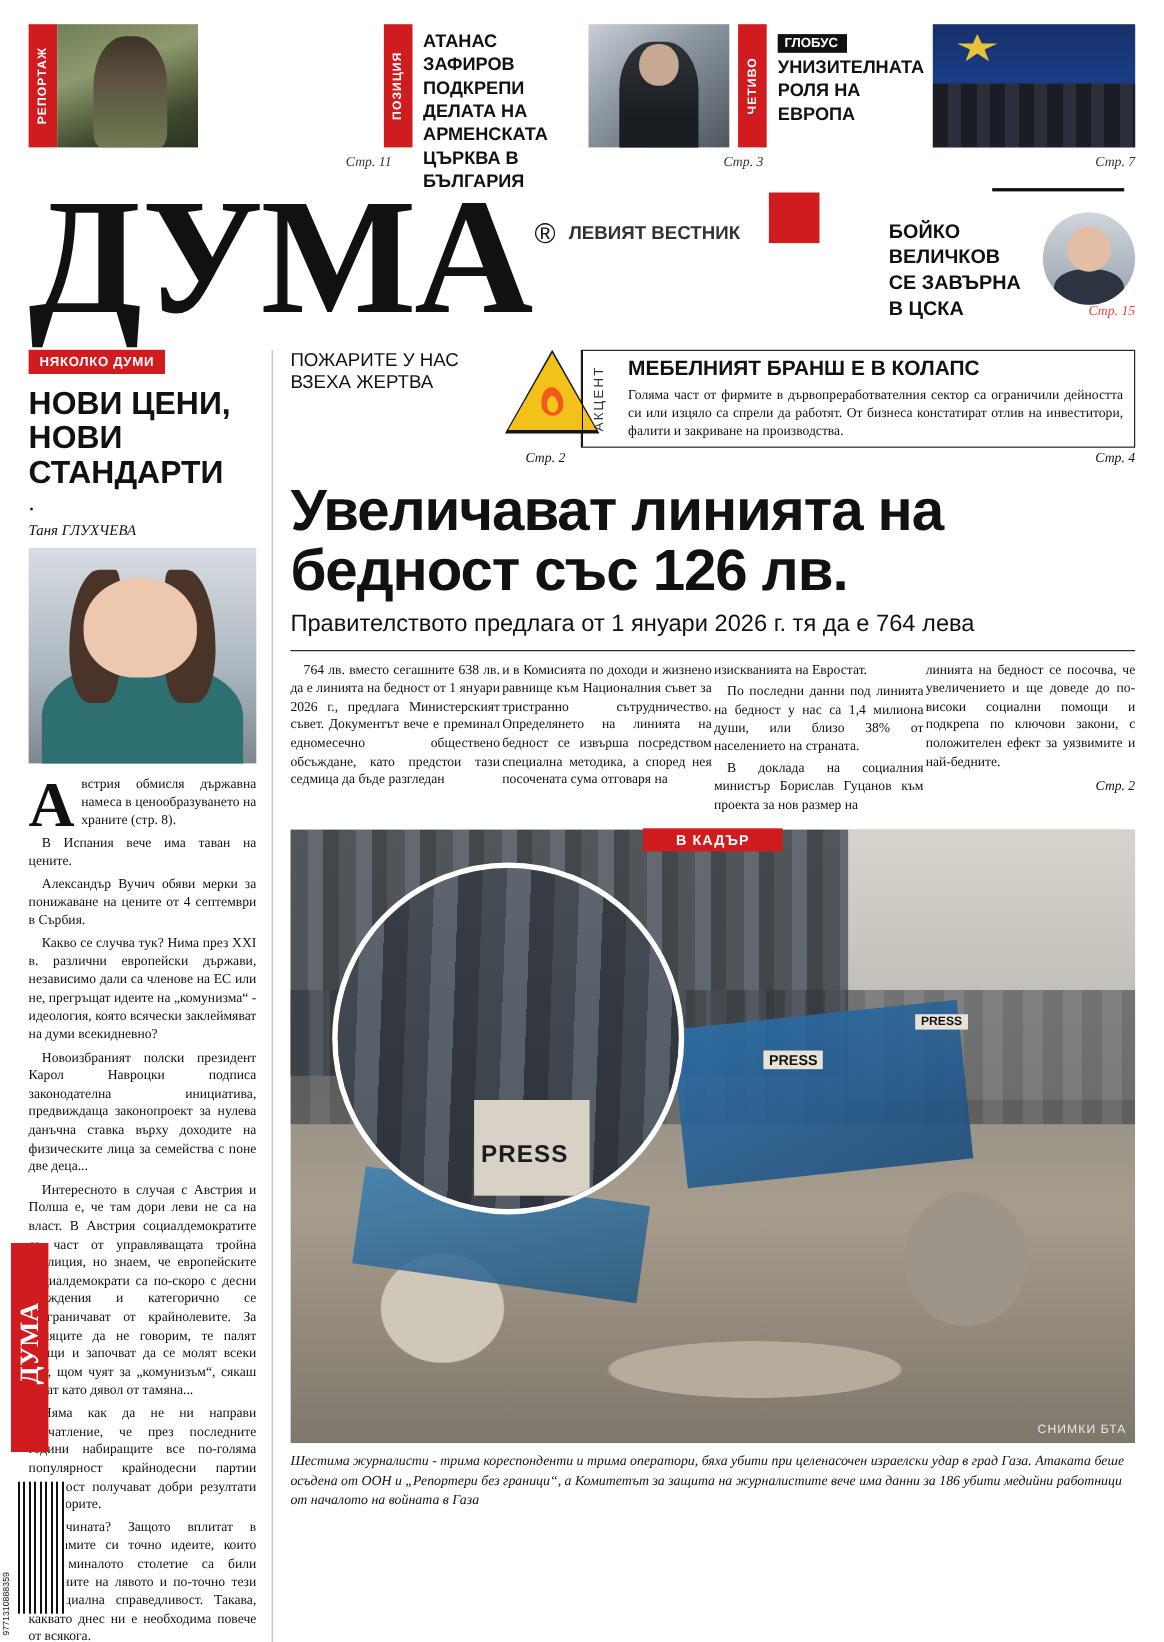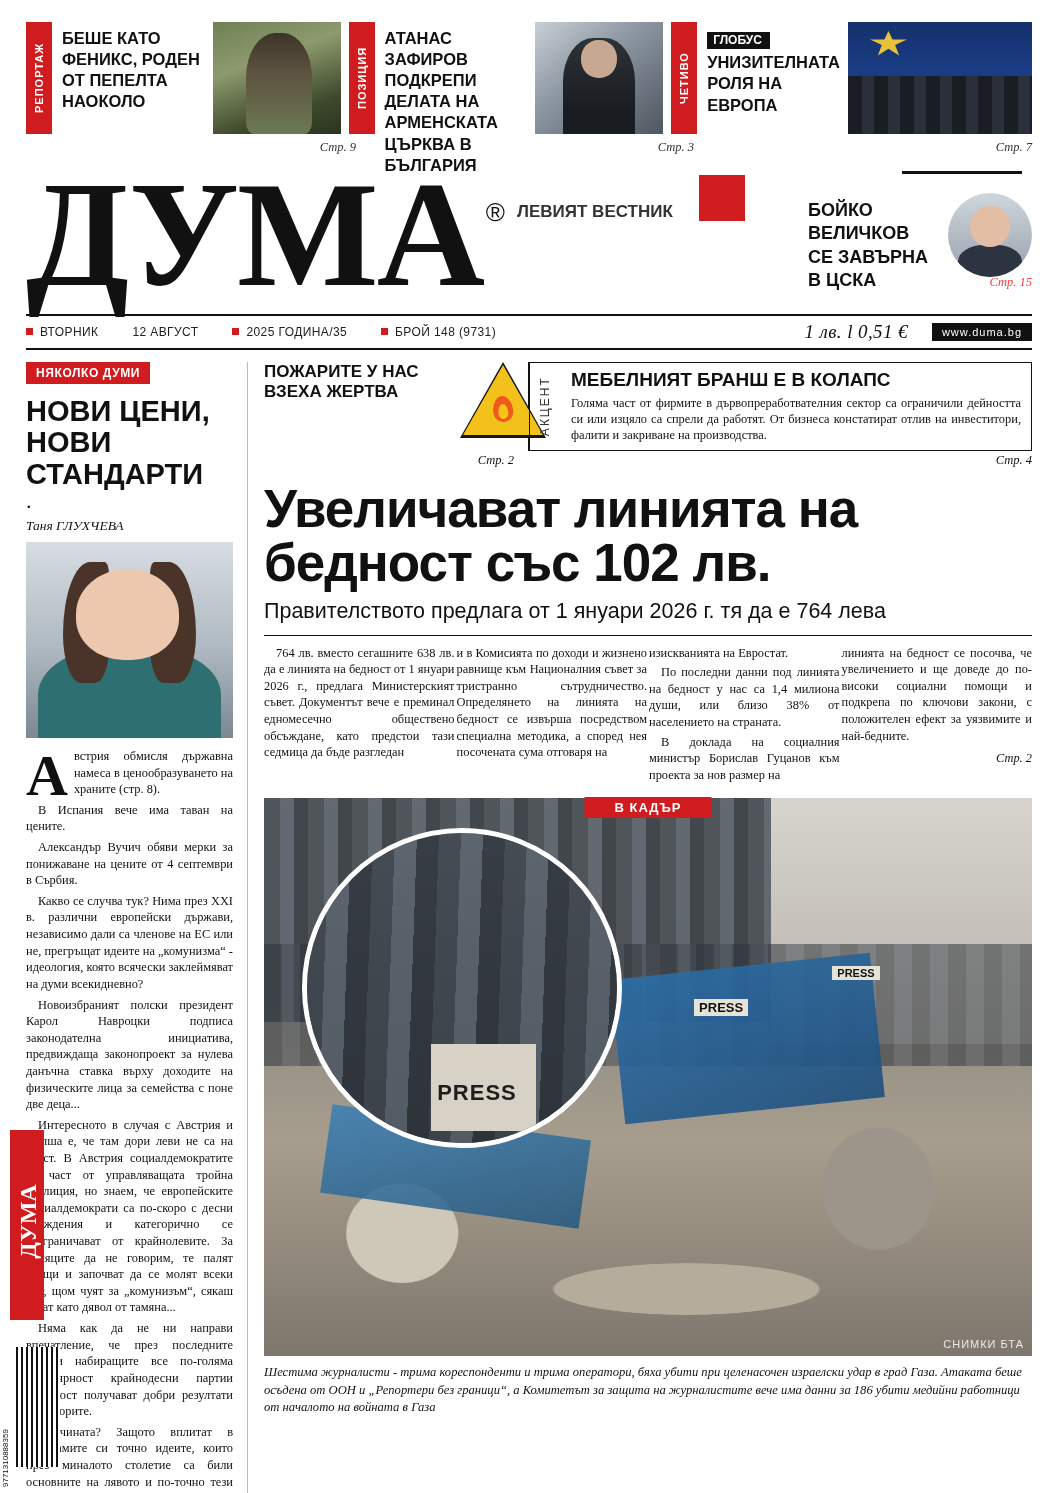--- a/index.html
+++ b/index.html
@@ -159,21 +159,21 @@
   .barcode-num { position:absolute; left:10px; bottom:6px; font-size:8px; font-family:"Liberation Sans", sans-serif;
      transform:rotate(-90deg); transform-origin:left bottom; white-space:nowrap; }
   .side-tab { position:absolute; left:10px; top:1130px; width:34px; height:190px; background:#d01c1f; }
   .side-tab span { position:absolute; left:-52px; top:78px; width:140px; transform:rotate(-90deg);
      color:#fff; font-family:"Liberation Serif", serif; font-weight:bold; font-size:24px; text-align:center; }
 
   
   .topboxes { display:flex; gap:0; align-items:stretch; }
   .fire-box { width:250px; display:flex; align-items:flex-start; }
   .fire-text {
-    font-family:"Liberation Sans", sans-serif; font-weight:bold; font-size:17px;
+    font-family:"Liberation Sans", sans-serif; font-weight:normal; font-size:17px;
     line-height:1.2; text-transform:uppercase; padding-right:10px;
   }
   .hazard { width:86px; height:78px; position:relative; }
   .tri { width:0; height:0; border-left:43px solid transparent; border-right:43px solid transparent;
          border-bottom:76px solid #f2c21a; position:absolute; left:0; top:0; }
   .tri-blk { width:0; height:0; border-left:43px solid transparent; border-right:43px solid transparent;
          border-bottom:76px solid #151515; position:absolute; left:0; top:0; }
   .flame { position:absolute; left:33px; top:34px; width:20px; height:26px; background:#f05a1e;
      border-radius:50% 50% 50% 50% / 60% 60% 40% 40%; transform:rotate(-6deg); }
   .flame:after{ content:""; position:absolute; left:5px; top:8px; width:10px; height:15px; background:#f5c518;
@@ -254,81 +254,61 @@
 </style>
 </head>
 <body>
 
 <div class="page">
 
   <div class="promo-strip">
 
     <div class="promo">
       <div class="promo-tag">РЕПОРТАЖ</div>
-      <div class="promo-text">БЕШЕ КАТО ФЕНИКС, РОДЕН ОТ ПЕПЕЛТА НАОКОЛО</div>
       <div class="promo-photo ph1"></div>
     </div>
 
     <div class="promo">
       <div class="promo-tag">ПОЗИЦИЯ</div>
       <div class="promo-text">АТАНАС ЗАФИРОВ ПОДКРЕПИ ДЕЛАТА НА АРМЕНСКАТА ЦЪРКВА В БЪЛГАРИЯ</div>
       <div class="promo-photo ph2"></div>
     </div>
 
     <div class="promo">
       <div class="promo-tag">ЧЕТИВО</div>
       <div class="promo-text">
         <div style="background:#111;color:#fff;display:inline-block;font-size:12px;padding:1px 8px 1px 6px;margin-bottom:3px;">ГЛОБУС</div>
         <div>УНИЗИТЕЛНАТА РОЛЯ НА ЕВРОПА</div>
       </div>
       <div class="promo-photo wide ph3"></div>
     </div>
   </div>
 
   <div class="promo-row-pages">
-    <div class="promo-pg">Стр. 9</div>
+    <div class="promo-pg">Стр. 11</div>
     <div class="promo-pg">Стр. 3</div>
     <div class="promo-pg">Стр. 7</div>
   </div>
 
   <div class="masthead">
     <div class="logo-wrap">
       <div class="logo">ДУМА</div>
       <div class="logo-r">®</div>
     </div>
     <div class="left-paper">ЛЕВИЯТ ВЕСТНИК</div>
     <div class="red-square"></div>
 
     <div class="mast-right">
       <div class="mast-rule"></div>
       <div class="mast-right-text">БОЙКО ВЕЛИЧКОВ СЕ ЗАВЪРНА В ЦСКА</div>
       <div class="avatar"></div>
       <div class="mast-pg">Стр. 15</div>
     </div>
   </div>
 
-  <div class="infobar">
-    <div class="it">
-        <span class="sq"></span>
-        <span>ВТОРНИК</span>
-      </div>
-    <div class="it">
-        <span>12 АВГУСТ</span>
-      </div>
-    <div class="it">
-        <span class="sq"></span>
-        <span>2025 ГОДИНА/35</span>
-      </div>
-    <div class="it">
-        <span class="sq"></span>
-        <span>БРОЙ 148 (9731)</span>
-      </div>
-    <div class="price">1 лв. l 0,51 €</div>
-    <div class="site">www.duma.bg</div>
-  </div>
 
   <div class="main">
 
     <div class="col-left">
       <div class="badge">НЯКОЛКО ДУМИ</div>
       <div class="edit-title">НОВИ ЦЕНИ, НОВИ СТАНДАРТИ</div>
       <div class="edit-dot">.</div>
       <div class="edit-author">Таня ГЛУХЧЕВА</div>
 
       <div class="author-photo">
@@ -368,21 +348,21 @@
             <div class="accent-text">Голяма част от фирмите в дървопреработвателния сектор са ограничили дейността си или изцяло са спрели да работят. От бизнеса констатират отлив на инвеститори, фалити и закриване на производства.</div>
           </div>
         </div>
       </div>
 
       <div class="pgrow">
         <div class="a">Стр. 2</div>
         <div class="b">Стр. 4</div>
       </div>
 
-      <div class="headline">Увеличават линията на бедност със 102 лв.</div>
+      <div class="headline">Увеличават линията на бедност със 126 лв.</div>
       <div class="subhead">Правителството предлага от 1 януари 2026 г. тя да е 764 лева</div>
       <hr class="thin">
 
       <div class="bodycols">
         <div class="c">
           <p>764 лв. вместо сегашните 638 лв. да е линията на бедност от 1 януари 2026 г., предлага Министерският съвет. Документът вече е преминал едномесечно обществено обсъждане, като предстои тази седмица да бъде разгледан</p>
         </div>
         <div class="c">
           <p class="noind">и в Комисията по доходи и жизнено равнище към Националния съвет за тристранно сътрудничество. Определянето на линията на бедност се извърша посредством специална методика, а според нея посочената сума отговаря на</p>
         </div>

